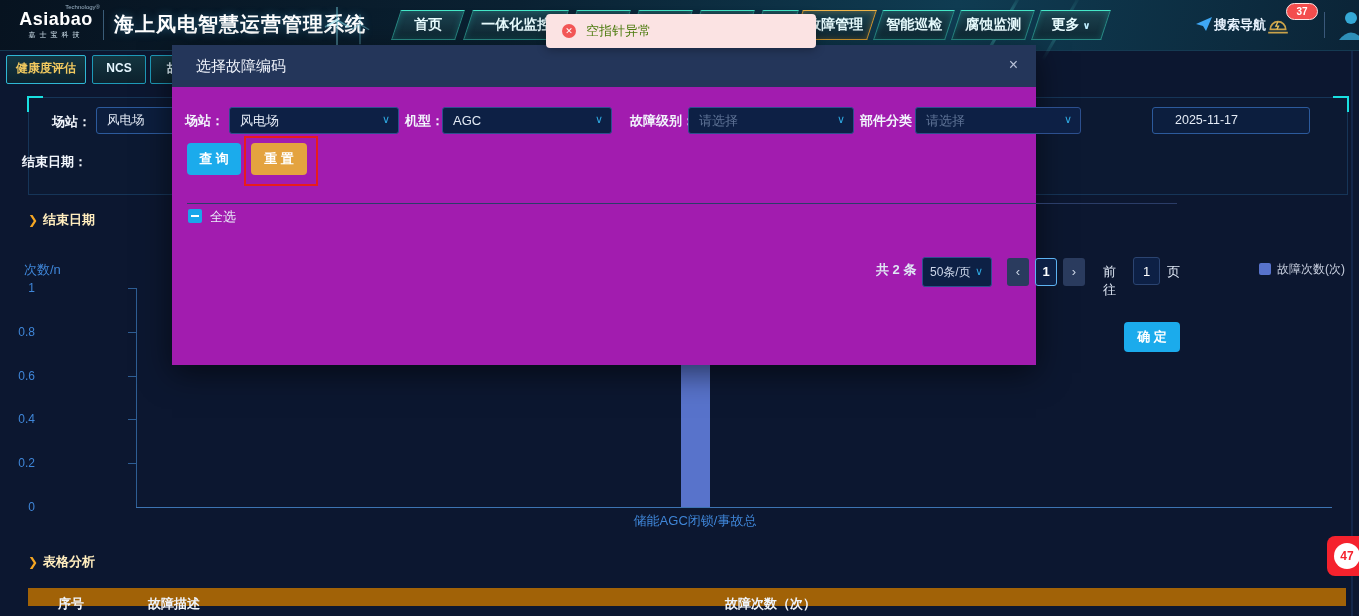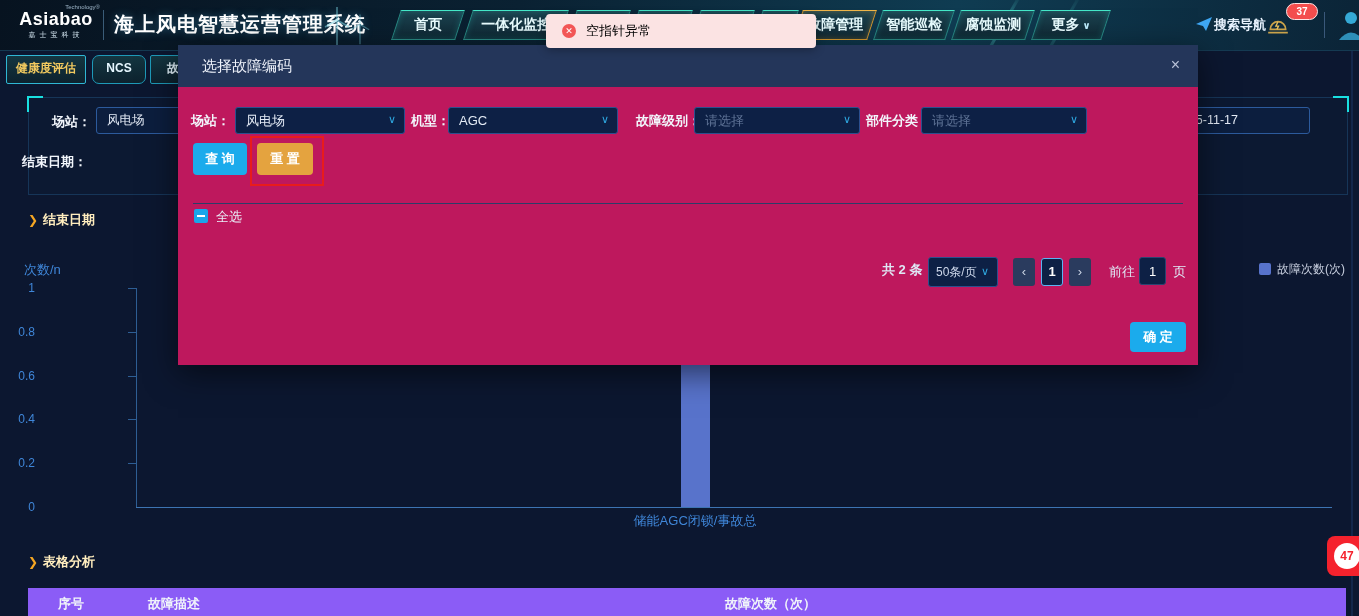--- a/index.html
+++ b/index.html
@@ -30,21 +30,21 @@
   .searchnav{position:absolute;left:1214px;top:16px;font-size:13px;font-weight:bold;color:#eaf4ff;cursor:pointer;}
   .badge{position:absolute;left:1286px;top:3px;min-width:24px;height:15px;border-radius:9px;
     background:#f34d4d;border:1px solid #ffe3e3;color:#fff;font-size:10px;font-weight:bold;
     text-align:center;line-height:15px;padding:0 3px;z-index:31;}
   .top-div2{position:absolute;left:1324px;top:12px;width:1px;height:26px;background:#3a587a;}
   
   .toast{position:absolute;left:546px;top:14px;width:270px;height:34px;background:#fbe3e3;
     border-radius:4px;box-shadow:0 2px 10px rgba(0,0,0,.3);z-index:100;}
   .toast-icon{position:absolute;left:16px;top:10px;width:14px;height:14px;border-radius:50%;
     background:#f25555;color:#fff;font-size:9px;line-height:14px;text-align:center;font-weight:bold;}
-  .toast-msg{position:absolute;left:40px;top:0;line-height:34px;font-size:13px;color:#000000;}
+  .toast-msg{position:absolute;left:40px;top:0;line-height:34px;font-size:13px;color:#4d7c0f;}
   
   .subtab{position:absolute;top:55px;height:27px;border:1px solid #1e9ab8;border-radius:2px;
     background:linear-gradient(180deg,#143641,#0d222e);font-size:12px;font-weight:bold;
     color:#e6f7ff;text-align:center;line-height:25px;cursor:pointer;}
   .subtab.active{color:#f0c95f;border-color:#2fb7d4;}
   
   .panel{position:absolute;left:28px;top:97px;width:1318px;height:96px;
     border:1px solid rgba(44,106,160,.35);background:rgba(13,28,54,.45);}
   .corner{position:absolute;width:14px;height:14px;border:2px solid #19dfe0;}
   .corner.tl{left:-2px;top:-2px;border-right:none;border-bottom:none;}
@@ -61,24 +61,24 @@
   .ytick{position:absolute;width:32px;text-align:right;font-size:12px;color:#3f86d8;}
   .tickmark{position:absolute;left:128px;width:8px;height:1px;background:#2e5e94;}
   .yaxis{position:absolute;left:136px;top:288px;width:1px;height:219px;background:#2e5e94;}
   .xaxis{position:absolute;left:136px;top:507px;width:1196px;height:1px;background:#3d74b2;}
   .ylab{position:absolute;left:24px;top:261px;font-size:13px;color:#3f86d8;}
   .bar{position:absolute;left:681px;width:29px;background:#5873cb;}
   .xcat{position:absolute;left:600px;top:512px;width:190px;text-align:center;font-size:13px;color:#3f86d8;}
   .legend-sq{position:absolute;left:1259px;top:263px;width:12px;height:12px;border-radius:2px;background:#5873cb;}
   .legend-tx{position:absolute;left:1277px;top:261px;font-size:12px;color:#c6cddd;}
   
-  .thead{position:absolute;left:28px;top:588px;width:1318px;height:28px;background:#8b5cf6;}
+  .thead{position:absolute;left:28px;top:588px;width:1318px;height:18px;background:#a16207;}
   .th{position:absolute;top:7px;font-size:13px;font-weight:bold;color:#f0f4fa;white-space:nowrap;}
   
-  .modal{position:absolute;left:178px;top:45px;width:1020px;height:320px;background:#be185d;
+  .modal{position:absolute;left:172px;top:45px;width:864px;height:320px;background:#a21caf;
     box-shadow:0 8px 30px rgba(0,0,0,.55);z-index:60;}
   .m-head{position:absolute;left:0;top:0;width:100%;height:42px;background:#24365a;}
   .m-title{position:absolute;left:24px;top:0;line-height:42px;font-size:15px;color:#eef2fa;}
   .m-close{position:absolute;right:18px;top:12px;font-size:16px;color:#b9c2d8;cursor:pointer;line-height:16px;}
   .m-label{position:absolute;font-size:13px;font-weight:bold;color:#f2f6fc;white-space:nowrap;}
   .m-select{position:absolute;height:27px;background:#0d2045;border:1px solid #2c4f8e;border-radius:3px;
     box-sizing:border-box;cursor:pointer;}
   .m-select .val{display:block;line-height:25px;padding-left:10px;font-size:13px;color:#e4ebf6;}
   .m-select .val.ph{color:#5f7396;}
   .chev{position:absolute;right:8px;top:5px;font-size:11px;color:#2fa9e2;}
@@ -192,21 +192,21 @@
       <path d="M3 31 q12 -15 24 0 z" fill="#2e8fb8"></path>
       </svg>
   </header>
 
   <div class="toast">
     <div class="toast-icon">✕</div>
     <div class="toast-msg">空指针异常</div>
   </div>
 
   <div class="subtab active" style="left:6px;width:78px;">健康度评估</div>
-  <div class="subtab" style="left:92px;width:52px;border-radius:7px;">NCS</div>
+  <div class="subtab" style="left:92px;width:52px;">NCS</div>
   <div class="subtab" style="left:150px;width:44px;">故</div>
 
   <div class="panel">
     <div class="corner tl"></div>
     <div class="corner tr"></div>
   </div>
   <div class="flabel" style="left:52px;top:113px;">场站：</div>
   <div class="finput" style="left:96px;top:107px;width:170px;padding-left:10px;"><span>风电场</span></div>
   <div class="finput" style="left:1152px;top:107px;width:158px;padding-left:22px;"><span>2025-11-17</span></div>
   <div class="flabel" style="left:22px;top:153px;">结束日期：</div>

